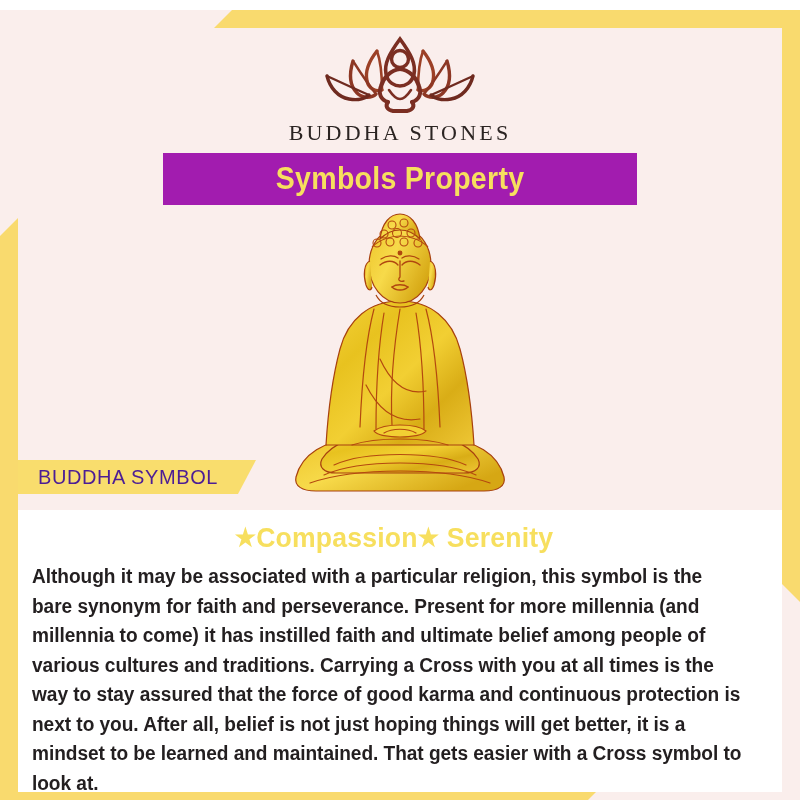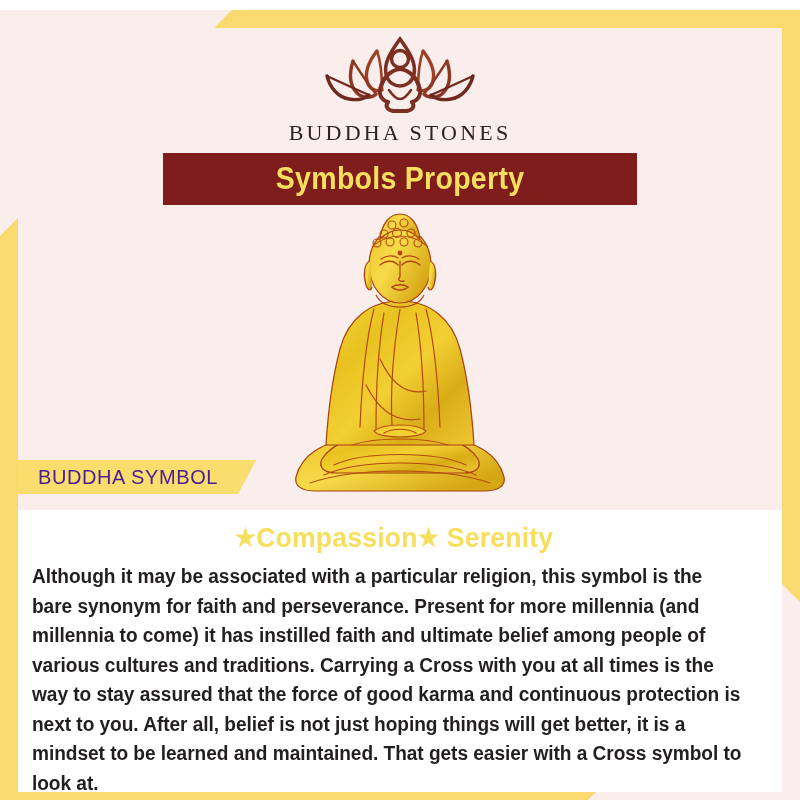--- a/index.html
+++ b/index.html
@@ -54,21 +54,21 @@
     font-size: 22px;
     letter-spacing: 3.2px;
     color: #2b2422;
     font-weight: 400;
   }
 
   
   .title-band {
     position: absolute; top: 143px; left: 163px;
     width: 474px; height: 52px;
-    background: #7f1d1d;
+    background: #a21caf;
     display: flex; align-items: center; justify-content: center;
   }
   .title-text {
     font-family: "Liberation Sans Narrow", "Liberation Sans", sans-serif;
     font-weight: bold;
     font-size: 31px;
     color: #f7df5e;
     letter-spacing: .3px;
     transform: scaleX(.92);
     white-space: nowrap;

